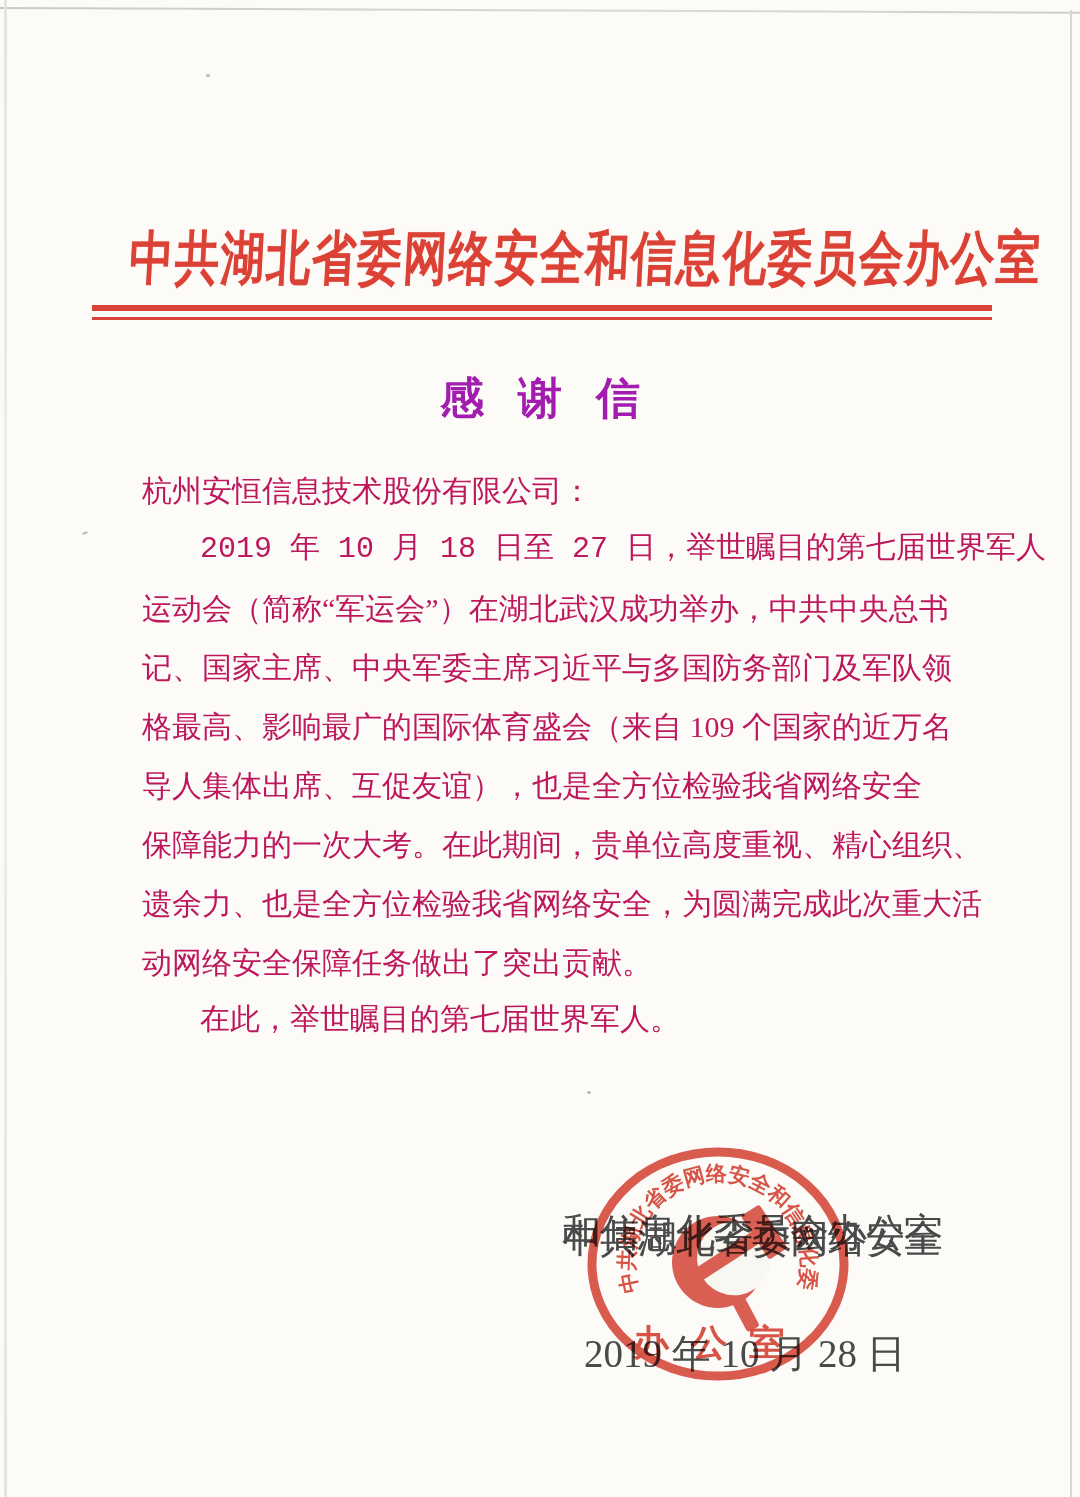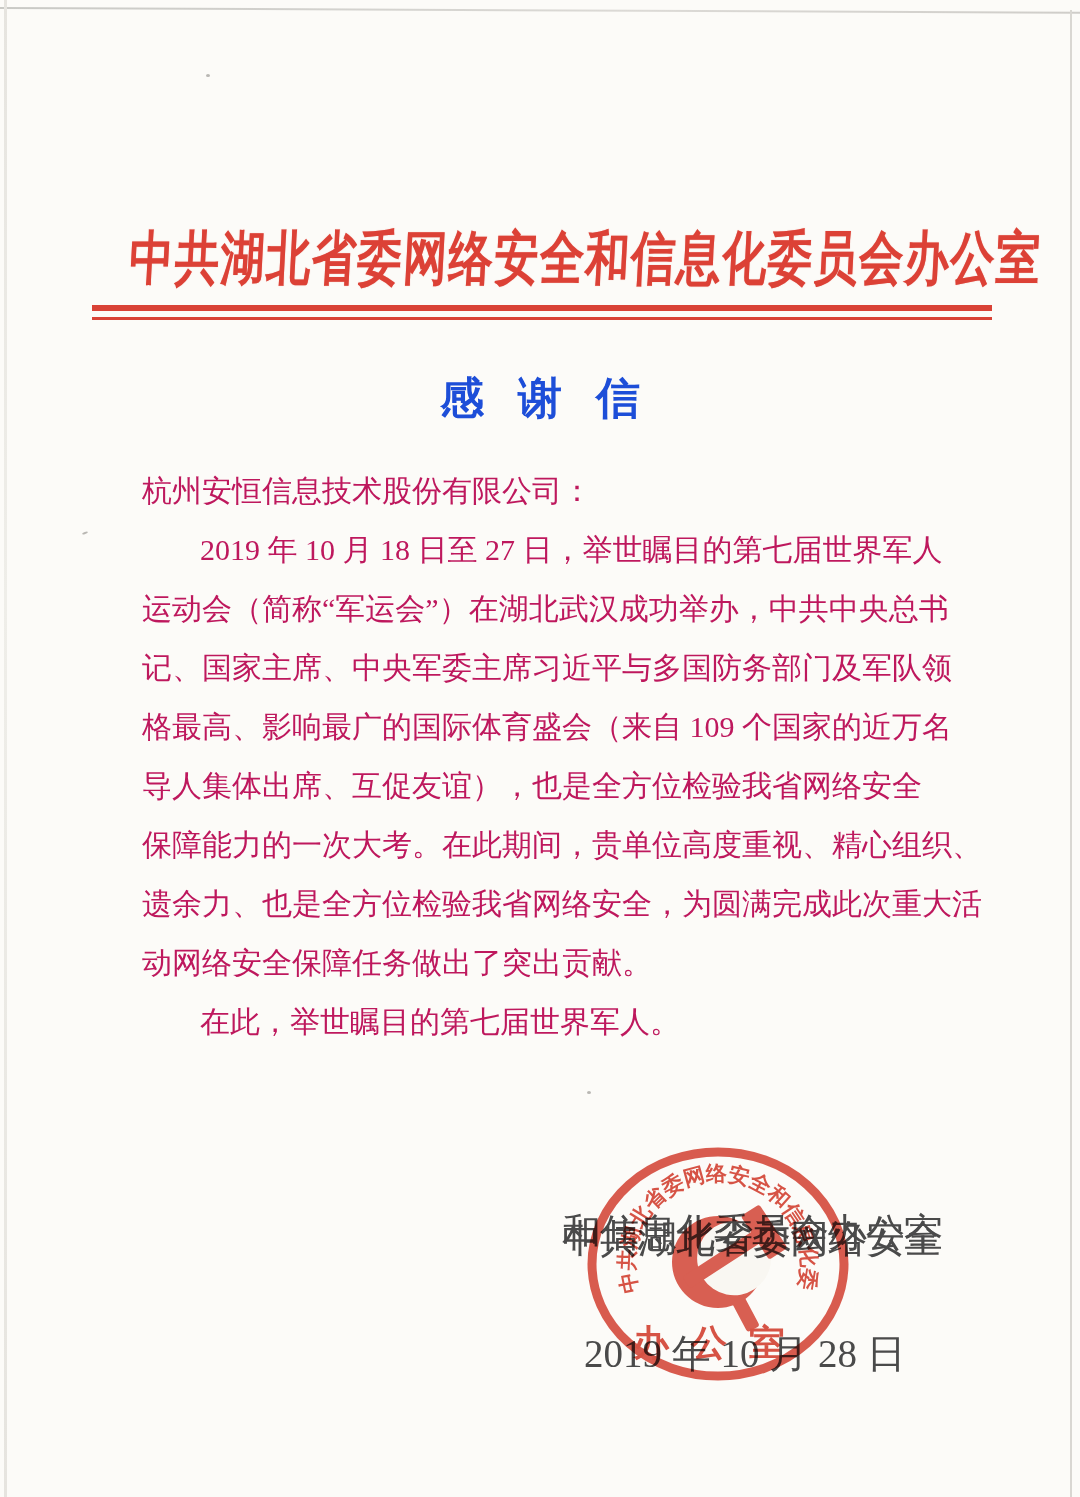--- a/index.html
+++ b/index.html
@@ -46,32 +46,32 @@
   }
   .rule-thin {
     position:absolute; top:317px; left:92px; width:900px; height:3px;
     background:#d94236;
   }
 
   
   .letter-title {
     position:absolute; top:369px; left:0; width:1080px;
     text-align:center;
-    font-size:44px; font-weight:bold; color:#1d4ed8;
+    font-size:44px; font-weight:bold; color:#a21caf;
     letter-spacing:34px; text-indent:34px;
   }
 
   
   .letter-body {
     position:absolute; left:142px; top:461px; width:810px;
     font-size:30px; line-height:59px; color:#be185d;
     letter-spacing:0px;
   }
   .bline { white-space:nowrap; height:59px; }
-  .bline.indent { text-indent:58px; }
+  .bline.indent { text-indent:58px;font-family:Liberation Mono, monospace; }
 
   
   .sig-line {
     position:absolute; left:562px; white-space:nowrap;
     font-size:39px; color:#4a4a4a; letter-spacing:-1px;
   }
   #sig1 { top:1212px; }
   #sig2 { top:1206px; }
   #sigdate { top:1327px; left:584px; letter-spacing:0; }
 

